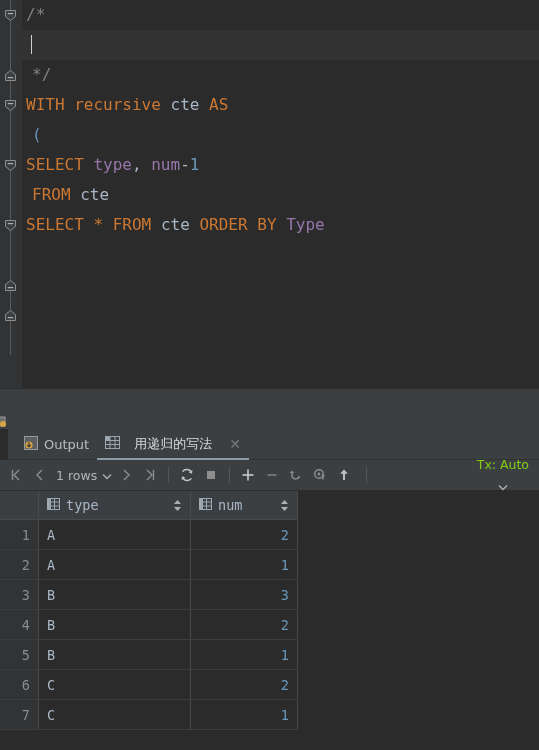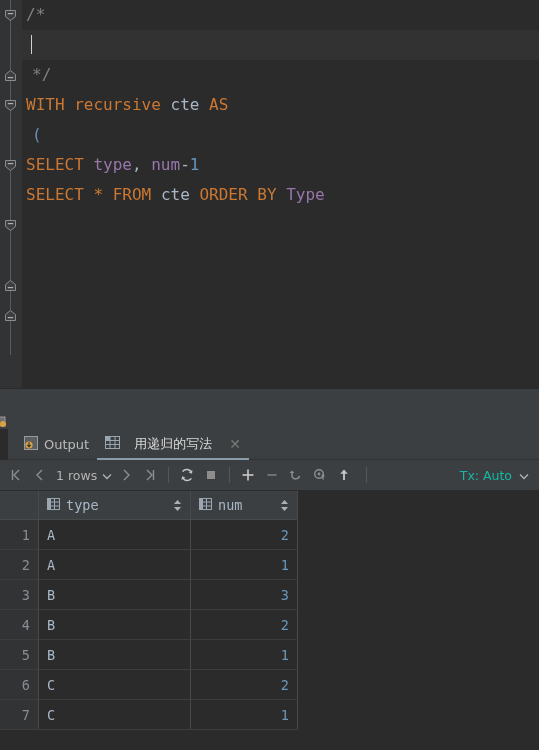--- a/index.html
+++ b/index.html
@@ -160,26 +160,27 @@
     gap: 5px;
   }
   .tb-sep {
     width: 1px;
     height: 16px;
     background: #565656;
     margin: 0 6px;
   }
   .tx-label {
     font-size: 12.5px;
-    color: #14b8a6;
+    color: #84cc16;
     display: flex;
     align-items: center;
     gap: 7px;
     margin-left: auto;
     padding-right: 10px;
+    flex-direction: column;
   }
 
   
   .grid {
     background: #2b2b2b;
     height: 250px;
     overflow: hidden;
   }
   table.rs {
     border-collapse: collapse;
@@ -288,20 +289,21 @@
           </svg>
         </span>
       </div>
     <div class="code-area" id="code-area">
         <div class="line"><span class="tok-comment">/*</span></div>
         <div class="line caret-line" style="padding-left: 10px;"><span class="caret"></span></div>
         <div class="line" style="padding-left: 10px;"><span class="tok-comment">*/</span></div>
         <div class="line"><span class="tok-kw">WITH</span><span class="tok-plain"> </span><span class="tok-kw">recursive</span><span class="tok-plain"> </span><span class="tok-id">cte</span><span class="tok-plain"> </span><span class="tok-kw">AS</span></div>
         <div class="line" style="padding-left: 10px;"><span class="tok-paren">(</span></div>
         <div class="line"><span class="tok-kw">SELECT</span><span class="tok-plain"> </span><span class="tok-col">type</span><span class="tok-plain">, </span><span class="tok-col">num</span><span class="tok-op">-</span><span class="tok-num">1</span></div>
+        <div class="line" style="padding-left: 10px;"><span class="tok-kw">FROM</span><span class="tok-plain"> </span><span class="tok-id">cte</span></div>
         <div class="line"><span class="tok-kw">SELECT</span><span class="tok-plain"> </span><span class="tok-star">*</span><span class="tok-plain"> </span><span class="tok-kw">FROM</span><span class="tok-plain"> </span><span class="tok-id">cte</span><span class="tok-plain"> </span><span class="tok-kw">ORDER</span><span class="tok-plain"> </span><span class="tok-kw">BY</span><span class="tok-plain"> </span><span class="tok-col">Type</span></div>
       </div>
   </div>
 
   <div class="mid-gap"></div>
   <div class="mid-strip">
     <span class="mini-icon">
       <svg width="11" height="12" viewBox="0 0 11 12">
         <rect x="0" y="1" width="7" height="9" fill="#6e6e6e" stroke="#9a9a9a" stroke-width="1"></rect>
         <circle cx="5" cy="8" r="3" fill="#d9a343"></circle>

